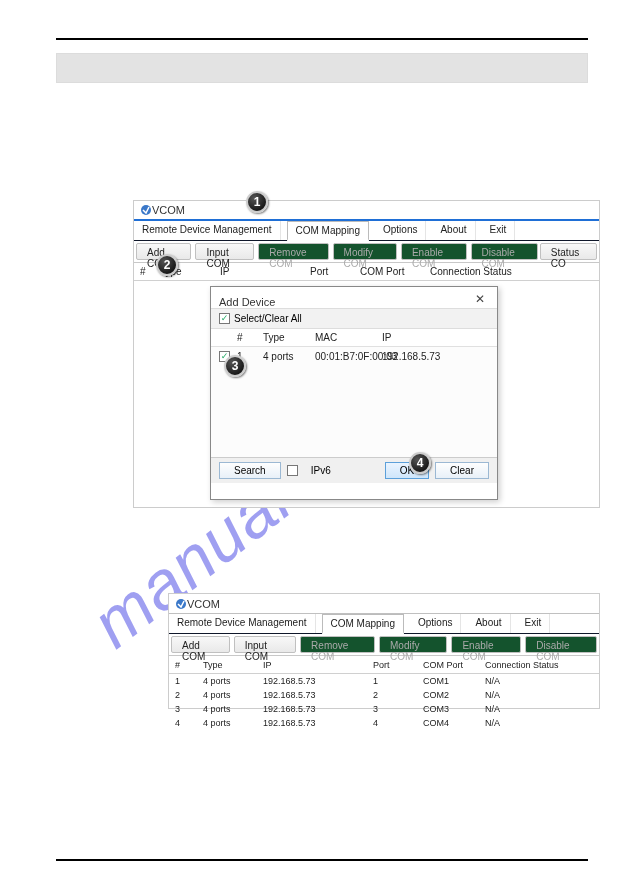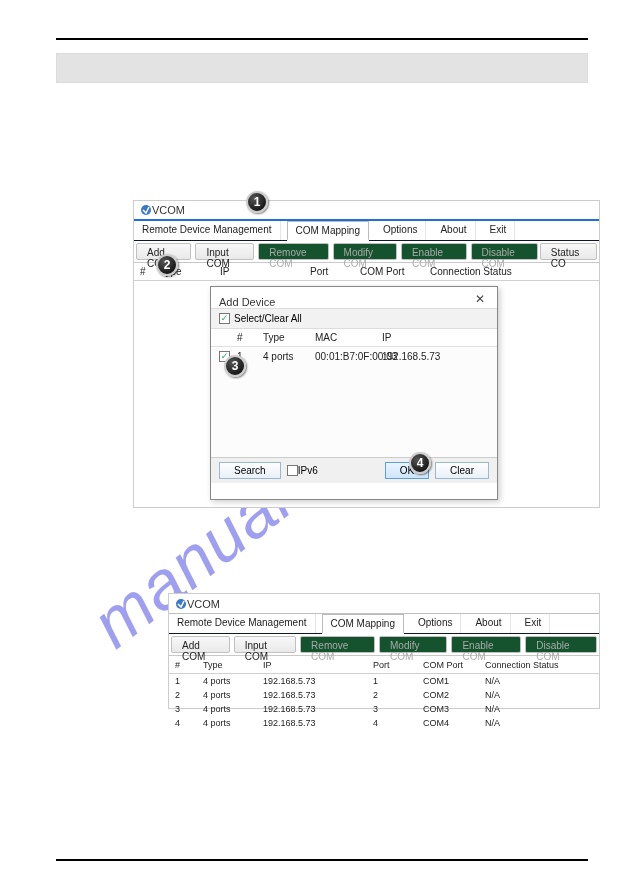--- a/index.html
+++ b/index.html
@@ -32,21 +32,21 @@
   .dlg-title { height: 22px; display: flex; align-items: flex-end; padding: 0 8px; font-size: 11px; color: #333; border-bottom: 1px solid #ddd; }
   .dlg-close { margin-left: auto; width: 18px; height: 18px; display: flex; align-items: center; justify-content: center; font-size: 12px; color: #444; }
   .dlg-sel { height: 20px; display: flex; align-items: center; padding: 0 8px; gap: 4px; background: #f2f2f2; border-bottom: 1px solid #ddd; font-size: 10px; }
   .dlg-head { height: 18px; display: flex; align-items: center; padding: 0 8px; gap: 0; font-size: 10px; color: #222; border-bottom: 1px solid #e0e0e0; }
   .dh-chk{width:18px;} .dh-hash{width:26px;} .dh-type{width:52px;} .dh-mac{width:67px;} .dh-ip{flex:1;}
   .dlg-row { height: 18px; display: flex; align-items: center; padding: 0 8px; font-size: 10px; color: #222; }
   .dlg-body { height: 110px; background: #fcfcfc; }
   .dlg-foot { height: 26px; display: flex; align-items: center; padding: 0 8px; gap: 6px; border-top: 1px solid #ccc; background: #f0f0f0; }
   .dlg-btn { padding: 2px 14px; font-size: 10px; border: 1px solid #9bb8d3; background: linear-gradient(#fefefe,#e8f0f8); border-radius: 0; }
   .dlg-search { }
-  .dlg-ipv6 { display: flex; align-items: center; gap: 0; font-size: 10px; }
+  .dlg-ipv6 { display: flex; align-items: center; gap: 13px; font-size: 10px; }
   .dlg-ok { margin-left: auto; background: linear-gradient(#eaf4ff,#cfe6fb); border: 1px solid #5ca0da; text-align: right; }
   .dlg-cancel { }
 
   .chk { width:11px; height:11px; border:1px solid #777; background:#fff; display:inline-flex; align-items:center; justify-content:center; font-size:9px; line-height:1; }
   .chk.checked::after{ content:"✓"; color:#2a6; font-size:9px; }
 
   
   .shot2 { position: absolute; left: 168px; top: 593px; width: 432px; height: 116px; border: 1px solid #ccc; background: #fff; }
   .shot2 .title-row { border-bottom: 1px solid #c0c0c0; }
   .tbl-row { height: 14px; display: flex; align-items: center; padding-left: 6px; font-size: 9px; color: #222; }

